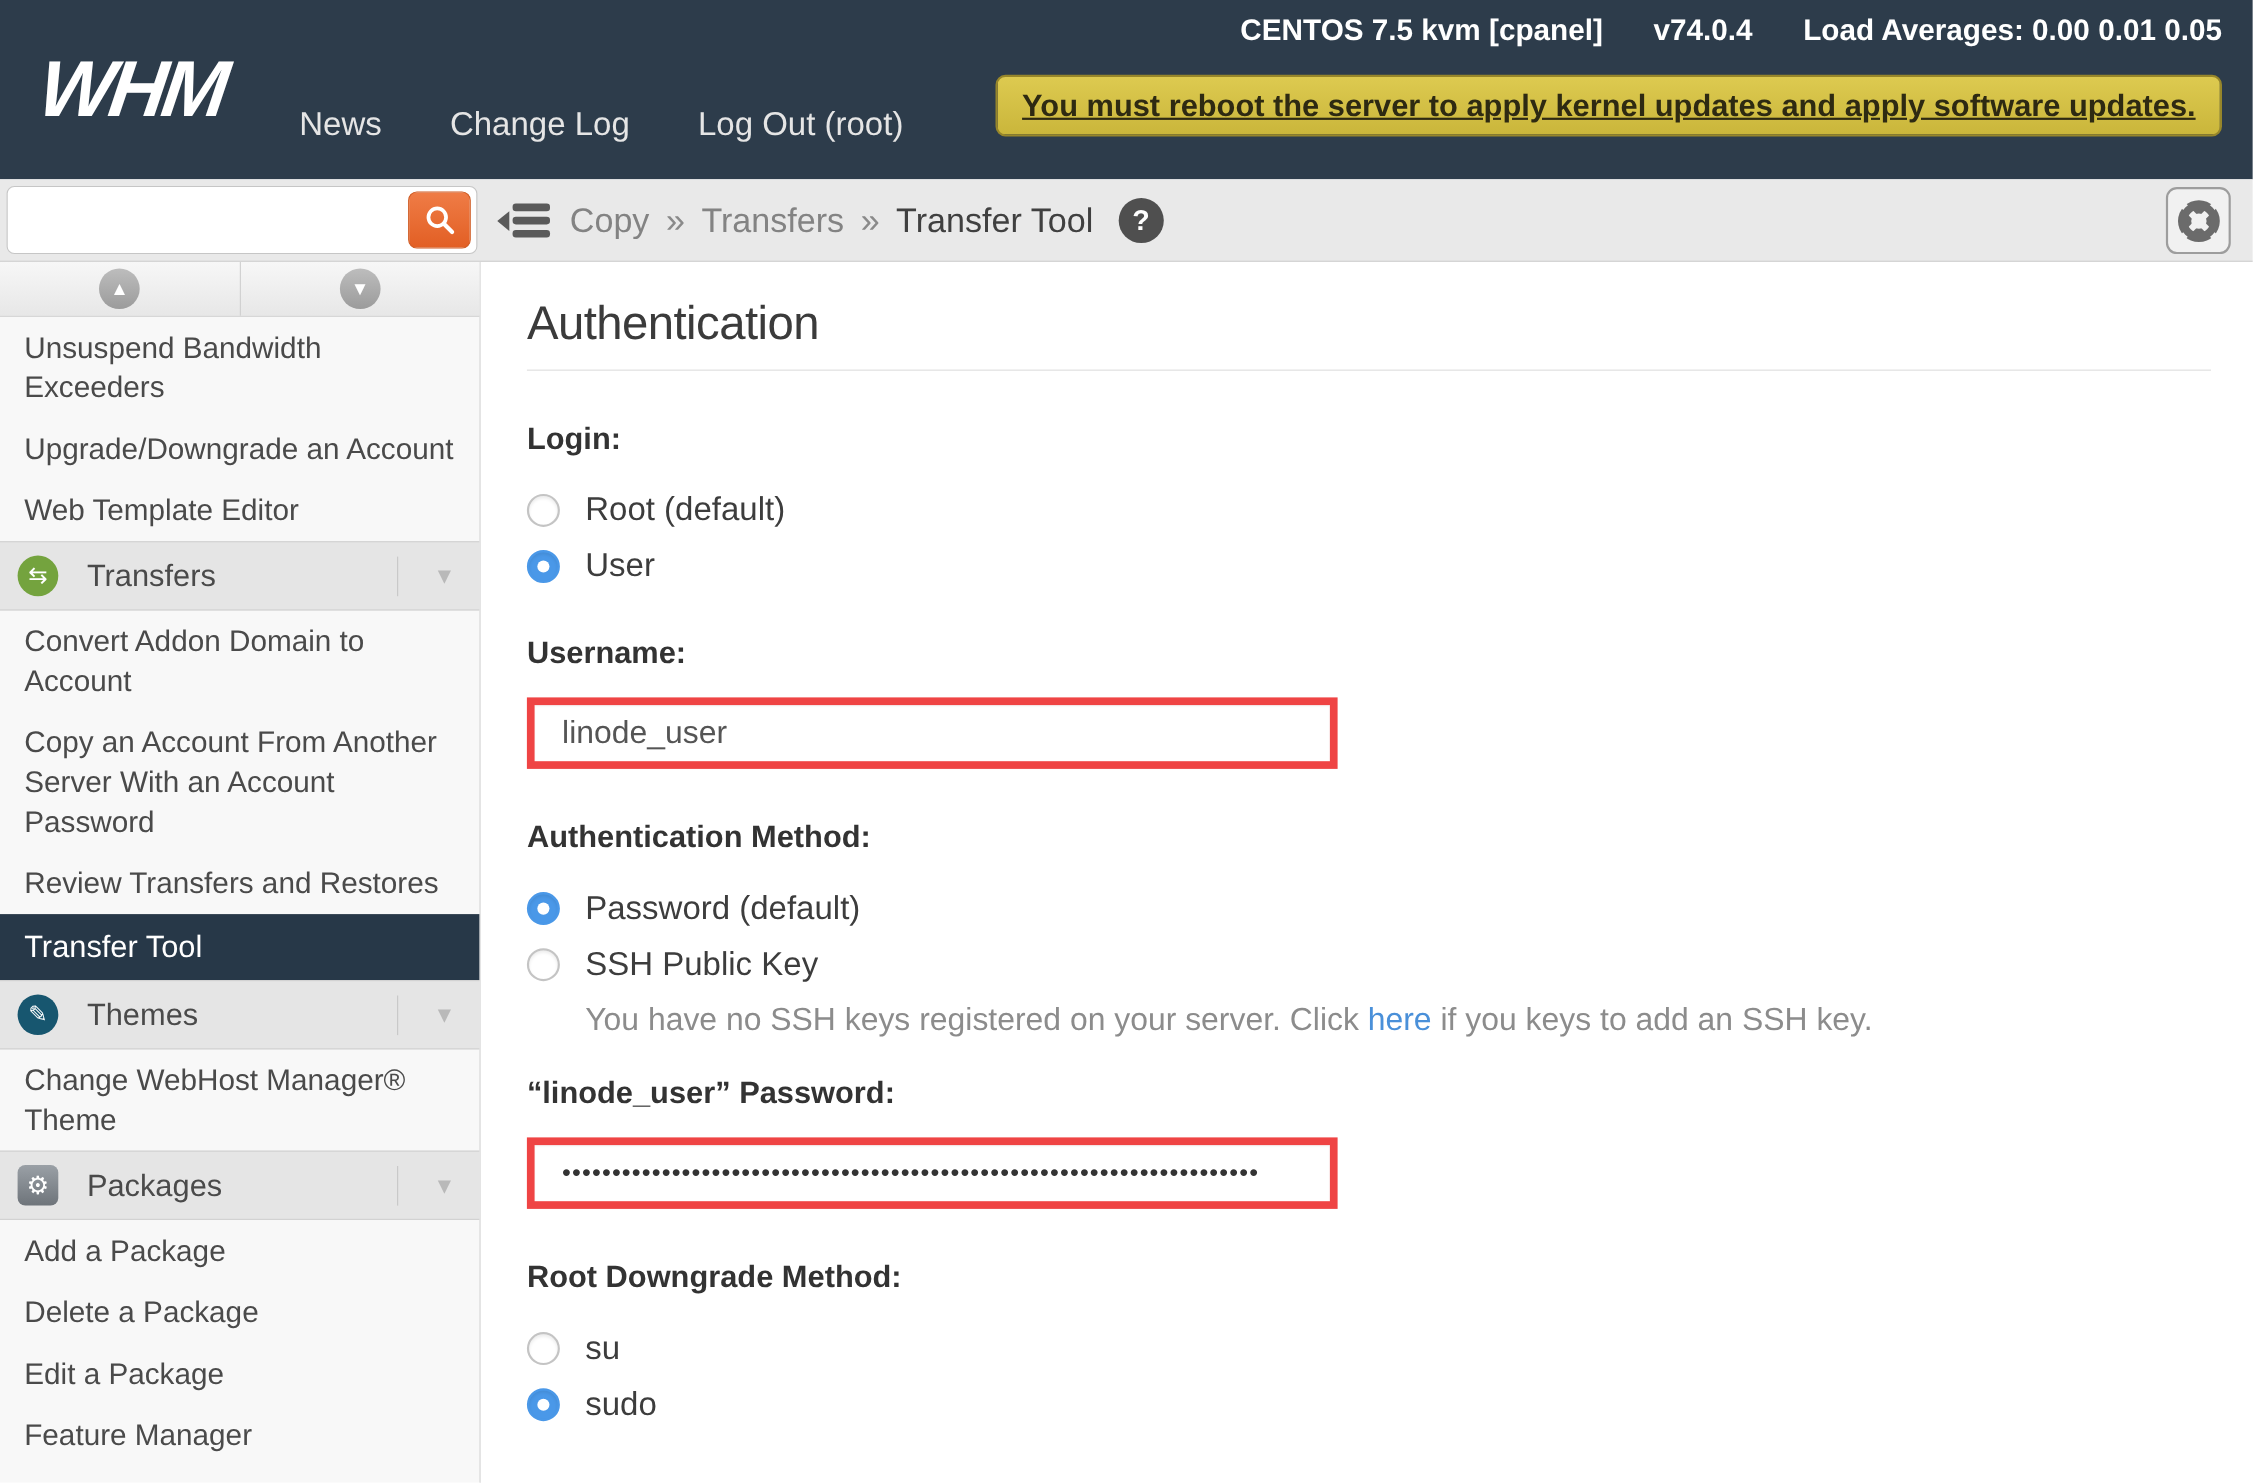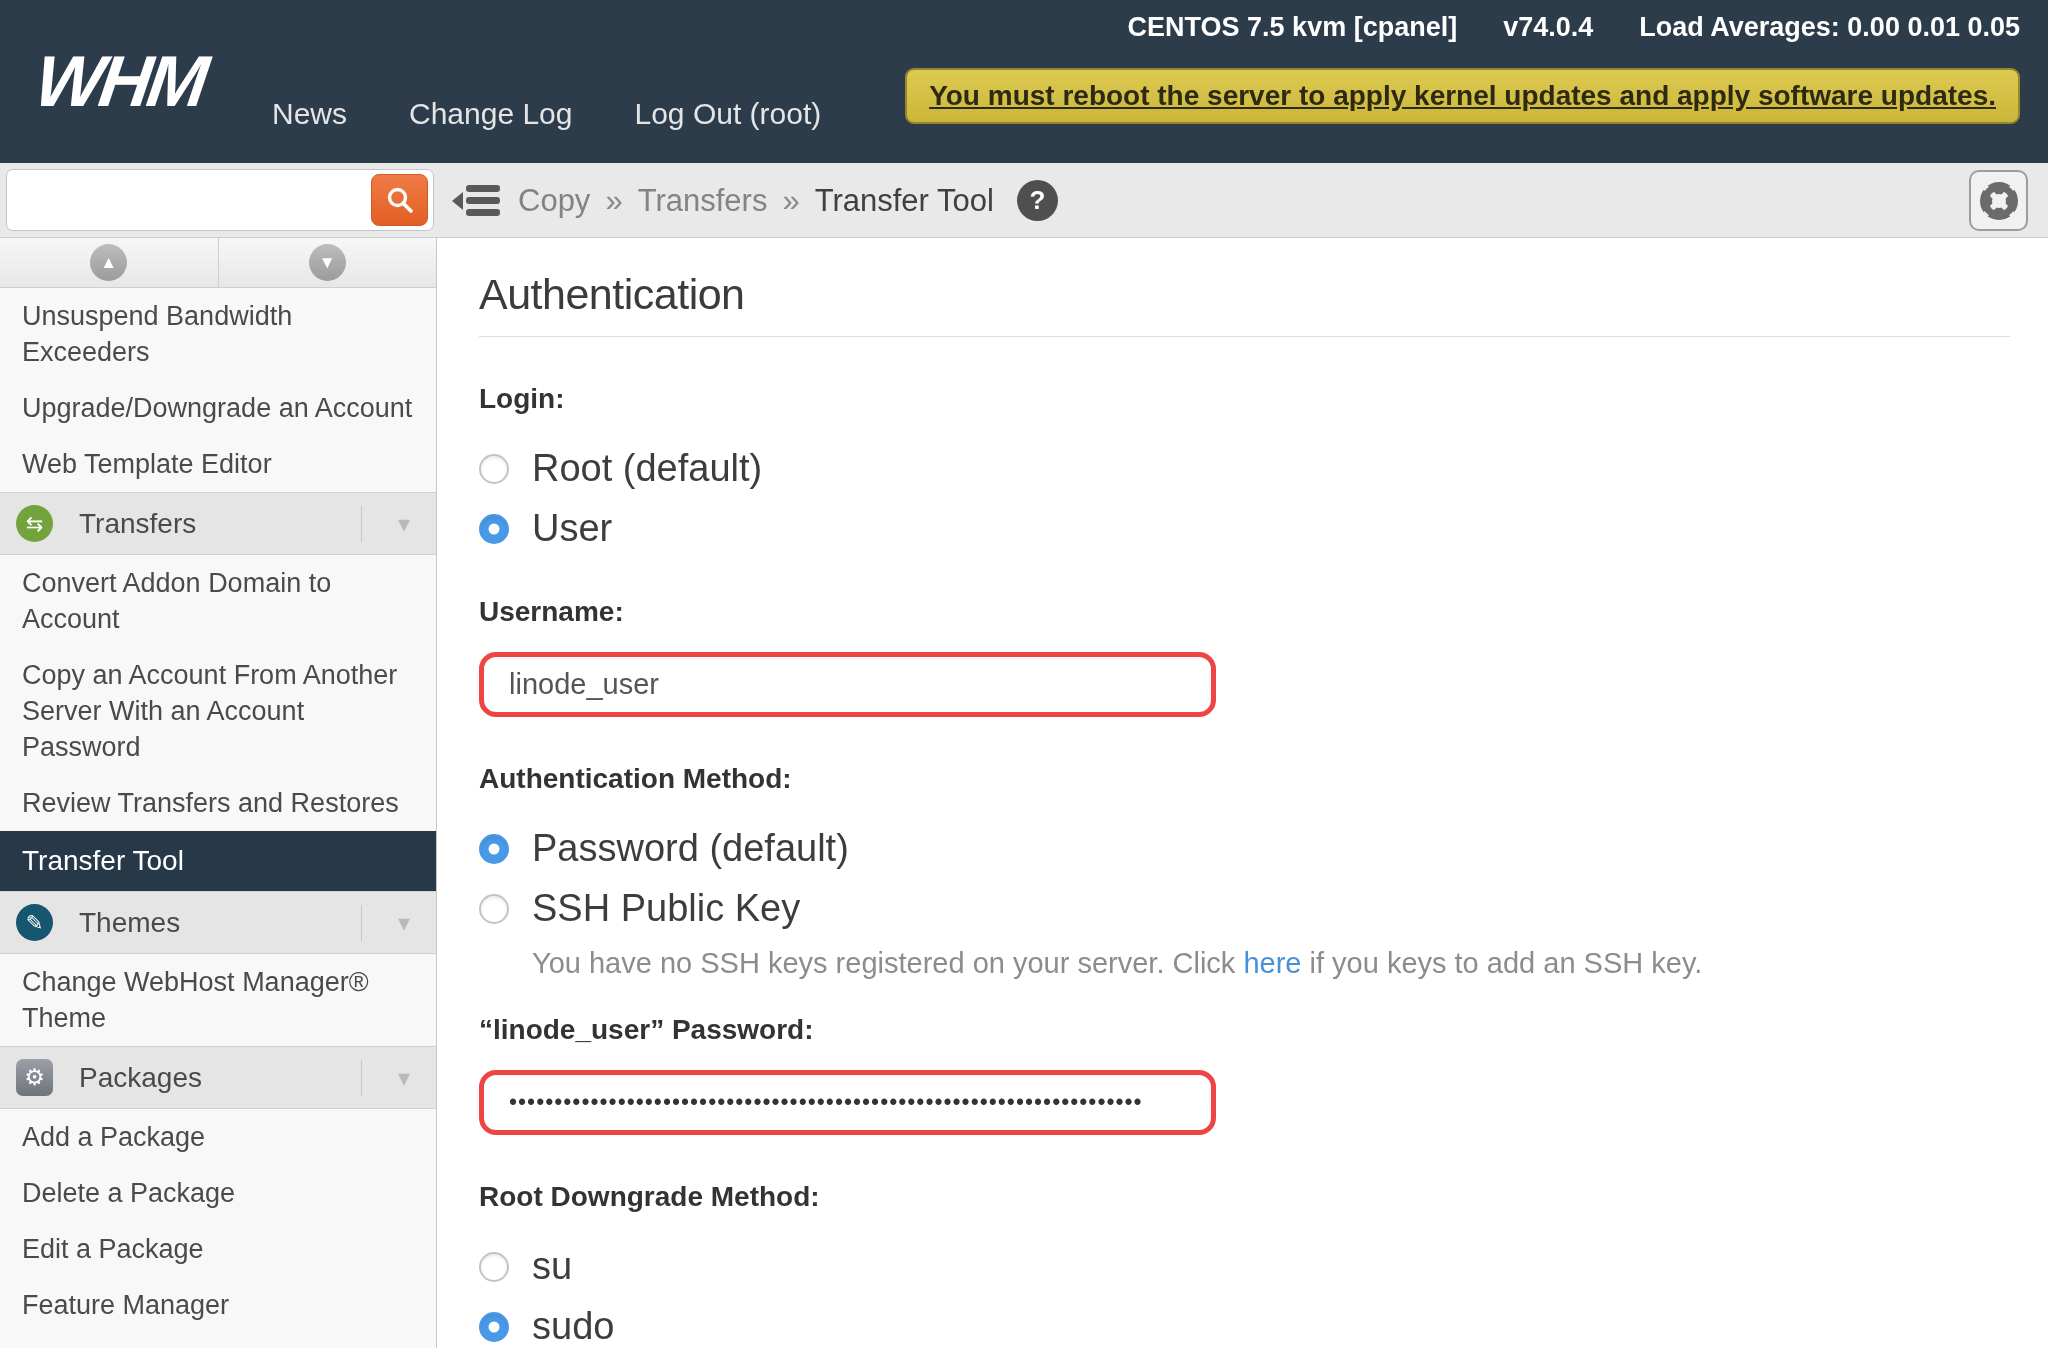--- a/index.html
+++ b/index.html
@@ -47,25 +47,25 @@
   .sec-label { flex:1; }
   .sec-divider { width:1px; height:36px; background:#c6c6c6; }
   .sec-chevron { color:#b9b9b9; font-size:24px; padding:0 10px; cursor:pointer; }
 
   
   .main { flex:1; background:#fff; padding:0 38px 0 42px; overflow:hidden; }
   h1 { font-size:43px; font-weight:400; color:#3b3b3b; margin-top:32px; letter-spacing:-0.5px; }
   .rule { border-top:1px solid #ddd; margin-top:17px; }
   .field-label { font-size:28px; font-weight:bold; color:#333; margin-top:46px; }
   .radio-group { margin-top:32px; }
-  .radio-row { display:flex; align-items:center; gap:23px; margin-bottom:17px; font-size:38px; color:#3d3d3d; cursor:pointer; width:-moz-fit-content; width:fit-content; }
+  .radio-row { display:flex; align-items:center; gap:23px; margin-bottom:17px; font-size:30px; color:#3d3d3d; cursor:pointer; width:-moz-fit-content; width:fit-content; }
   .radio { width:30px; height:30px; border-radius:50%; background:#fff; border:2px solid #c4c4c4; box-shadow:inset 0 2px 3px rgba(0,0,0,.08); position:relative; flex:0 0 auto; }
   .radio.checked { background:#4a98e8; border-color:#4a98e8; }
   .radio.checked::after { content:""; position:absolute; width:11px; height:11px; border-radius:50%; background:#fff; top:50%; left:50%; transform:translate(-50%,-50%); }
-  .text-input { display:block; margin-top:24px; width:737px; height:65px; border:5px solid #ef4444; border-radius:17px; font-size:29px; color:#555; padding:0 25px; outline:none; box-shadow:inset 0 1px 2px rgba(0,0,0,.05); font-family:"Liberation Sans",sans-serif; }
+  .text-input { display:block; margin-top:24px; width:737px; height:65px; border:7px solid #ef4444; border-radius:0; font-size:29px; color:#555; padding:0 25px; outline:none; box-shadow:inset 0 1px 2px rgba(0,0,0,.05); font-family:"Liberation Sans",sans-serif; }
   .text-input.pw { font-size:23px; letter-spacing:1px; color:#333; }
   .ssh-note { margin:2px 0 0 53px; font-size:29px; color:#8c8c8c; }
   .ssh-note .link { color:#4a90d9; text-decoration:none; cursor:pointer; }
 </style>
 </head>
 <body>
 
 <div class="page">
 
   <header class="header">

